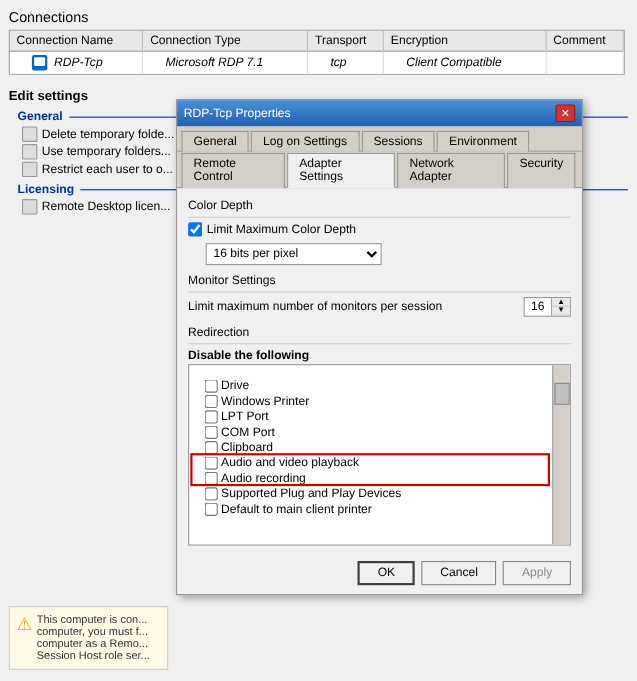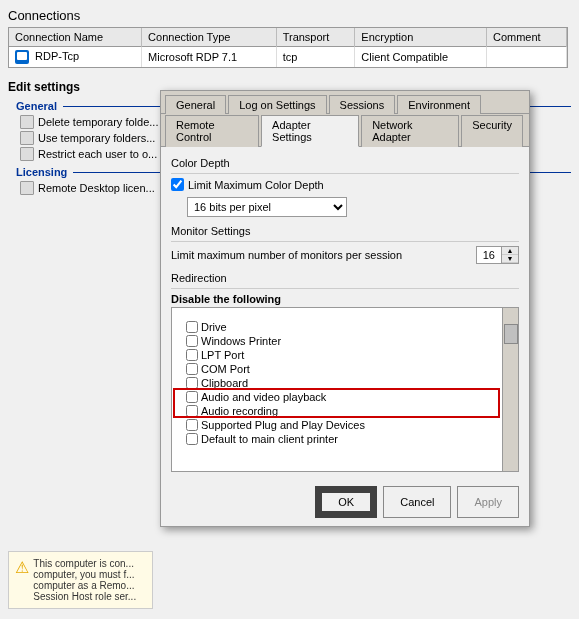--- a/index.html
+++ b/index.html
@@ -48,23 +48,24 @@
 
     .connections-table th {
       padding: 3px 6px;
       text-align: left;
       font-weight: normal;
       border-right: 1px solid #bbb;
       font-size: 11px;
     }
 
     .connections-table td {
-      padding: 3px 6px;
+      padding: 3px 20px;
       border-right: 1px solid #ddd;
       font-size: 11px;
+      font-style: italic;
     }
 
     .connections-table tbody tr {
       background: white;
     }
 
     .rdp-icon {
       display: inline-block;
       width: 14px;
       height: 14px;
@@ -378,21 +379,21 @@
     .btn {
       padding: 3px 16px;
       border: 1px solid #888;
       background: #f0f0f0;
       font-size: 11px;
       cursor: pointer;
       min-width: 50px;
     }
 
     .btn-default {
-      border: 7px solid #404040;
+      border: 2px solid #404040;
     }
 
     .btn-disabled {
       color: #888;
     }
 
     
     .separator {
       height: 1px;
       background: #ccc;
@@ -460,20 +461,24 @@
     </div>
   </div>
 
   <div class="warning-box">
     <span class="warning-icon">⚠</span>
     <span>This computer is con... computer, you must f... computer as a Remo... Session Host role ser...</span>
   </div>
 
   <div class="dialog-overlay">
 
+    <div class="dialog-titlebar">
+      <span class="dialog-title">RDP-Tcp Properties</span>
+      <button class="dialog-close-btn">✕</button>
+    </div>
 
     <div class="tabs-row">
       <div class="tab">General</div>
       <div class="tab">Log on Settings</div>
       <div class="tab">Sessions</div>
       <div class="tab">Environment</div>
     </div>
 
     <div class="tabs-row2">
       <div class="tab">Remote Control</div>

